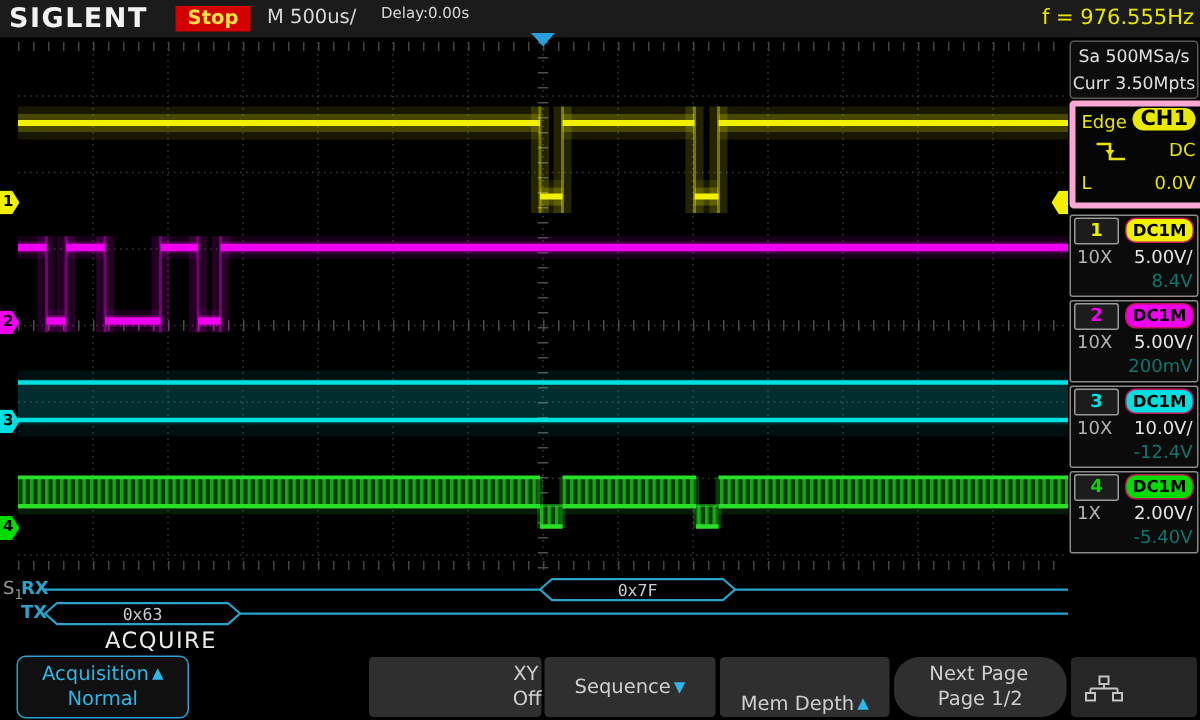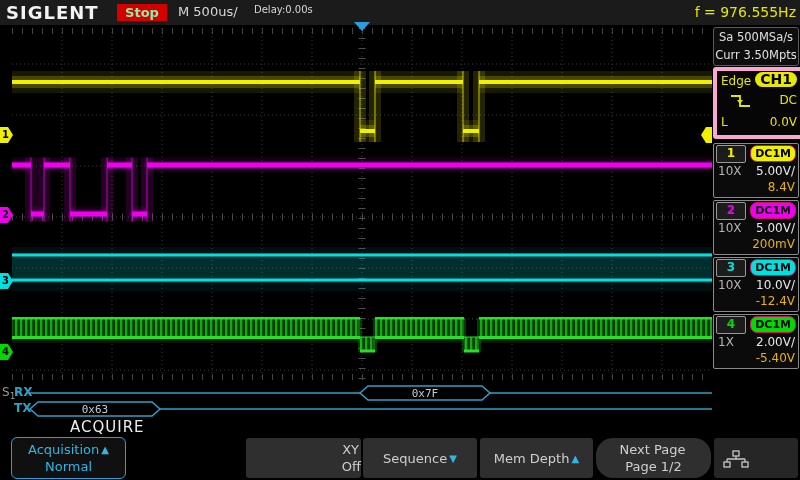--- a/index.html
+++ b/index.html
@@ -1,21 +1,21 @@
 <!DOCTYPE html>
 <html><head>
 <meta charset="utf-8">
 <style>
   html,body{margin:0;padding:0;background:#222;}
   .screen{position:relative;width:800px;height:480px;background:#000;overflow:hidden;
           font-family:"DejaVu Sans","Liberation Sans",sans-serif;-webkit-font-smoothing:none;}
   
   .header{position:absolute;left:0;top:0;width:800px;height:25px;background:#1b1b1b;}
   .logo{position:absolute;left:6px;top:2px;color:#f2f2f2;font-size:18px;font-weight:bold;letter-spacing:1px;}
-  .runstate{position:absolute;left:117px;top:4px;width:50px;height:17px;background:#d40000;color:#86efac;
+  .runstate{position:absolute;left:117px;top:4px;width:50px;height:17px;background:#d40000;color:#fde047;
             font-size:13px;font-weight:bold;text-align:center;line-height:17px;}
   .tbase{position:absolute;left:178px;top:4px;color:#d8d8d8;font-size:13px;}
   .delay{position:absolute;left:254px;top:4px;color:#d8d8d8;font-size:10px;}
   .freq{position:absolute;right:4px;top:4px;color:#e6e600;font-size:14px;}
   
   svg.scope{position:absolute;left:0;top:0;}
   
   .chmark{position:absolute;left:0;width:13px;height:16px;color:#000;font-size:10px;font-weight:bold;
           line-height:16px;text-align:left;padding-left:2px;box-sizing:border-box;
           clip-path:polygon(0 0,8px 0,100% 50%,8px 100%,0 100%);}
@@ -40,21 +40,21 @@
   .srcbadge{position:absolute;right:0;top:-1px;background:#e8e800;color:#000;font-weight:bold;font-size:14px;
             border-radius:8px;padding:0 5px;height:15px;line-height:15px;}
   .chbox{position:absolute;left:1px;width:84px;height:53px;border:1px solid #8a8a8a;border-radius:2px;background:#0b0b0b;}
   .chid{position:absolute;left:2px;top:1px;width:28px;height:16px;border:1px solid #999;border-radius:2px;
         background:#1c1c1c;text-align:center;font-size:12px;font-weight:bold;line-height:15px;}
   .cplbadge{position:absolute;right:2px;top:1px;height:15px;line-height:15px;border-radius:7px;
             padding:0 4px;color:#000;font-size:11px;font-weight:bold;border:1px solid #be185d;}
   .chrow2{position:absolute;left:4px;right:3px;top:19px;height:16px;line-height:16px;font-size:12px;color:#e6e6e6;}
   .chrow2 .probe{color:#b4b4b4;}
   .chrow2 .scale{float:right;}
-  .chrow3{position:absolute;right:3px;top:35px;height:16px;line-height:16px;font-size:12px;color:#eab308;}
+  .chrow3{position:absolute;right:3px;top:35px;height:16px;line-height:16px;font-size:12px;color:#0f766e;}
   
   .menubar{position:absolute;left:0;top:435px;width:800px;height:45px;background:#000;}
   .acqtitle{position:absolute;left:22px;top:418px;color:#ececec;font-size:15px;letter-spacing:1px;margin-left:48px;}
   .menu-btn{position:absolute;top:3px;height:40px;background:#2f2f2f;border-radius:3px;color:#cfcfcf;
             font-size:13px;display:flex;flex-direction:column;justify-content:center;text-align:center;}
   .menu-btn .bl{line-height:17px;}
   .menu-btn .arrow{color:#2db7e8;font-size:10px;margin-left:2px;vertical-align:1px;}
   .menu-btn.active{background:#101010;border:1px solid #2a9fd0;border-radius:6px;color:#2db7e8;
                    margin:-1px 0 0 -1px;}
   .lan-slot{position:absolute;left:714px;top:3px;width:84px;height:40px;background:#262626;border-radius:3px;}
@@ -262,21 +262,21 @@
       <div class="bl"><span>Acquisition</span><span class="arrow">▲</span></div>
       <div class="bl">Normal</div>
     </div>
     <div class="menu-btn" style="left:246px;width:115px;text-align:right;">
       <div class="bl"><span>XY</span><span class="arrow"></span></div>
       <div class="bl">Off</div>
     </div>
     <div class="menu-btn" style="left:363px;width:114px;">
       <div class="bl"><span>Sequence</span><span class="arrow">▼</span></div>
     </div>
-    <div class="menu-btn" style="left:480px;width:113px;">
+    <div class="menu-btn" style="left:480px;width:113px;justify-content:flex-end;">
       <div class="bl"><span>Mem Depth</span><span class="arrow">▲</span></div>
     </div>
     <div class="menu-btn" style="left:596px;width:115px;border-radius:17px;">
       <div class="bl"><span>Next Page</span><span class="arrow"></span></div>
       <div class="bl">Page 1/2</div>
     </div>
     <div class="lan-slot">
       <svg width="28" height="20" viewBox="0 0 28 20" style="position:absolute;left:8px;top:12px;">
         <g fill="none" stroke="#c8c8c8" stroke-width="1.3">
           <rect x="11" y="1" width="6" height="5"></rect>

